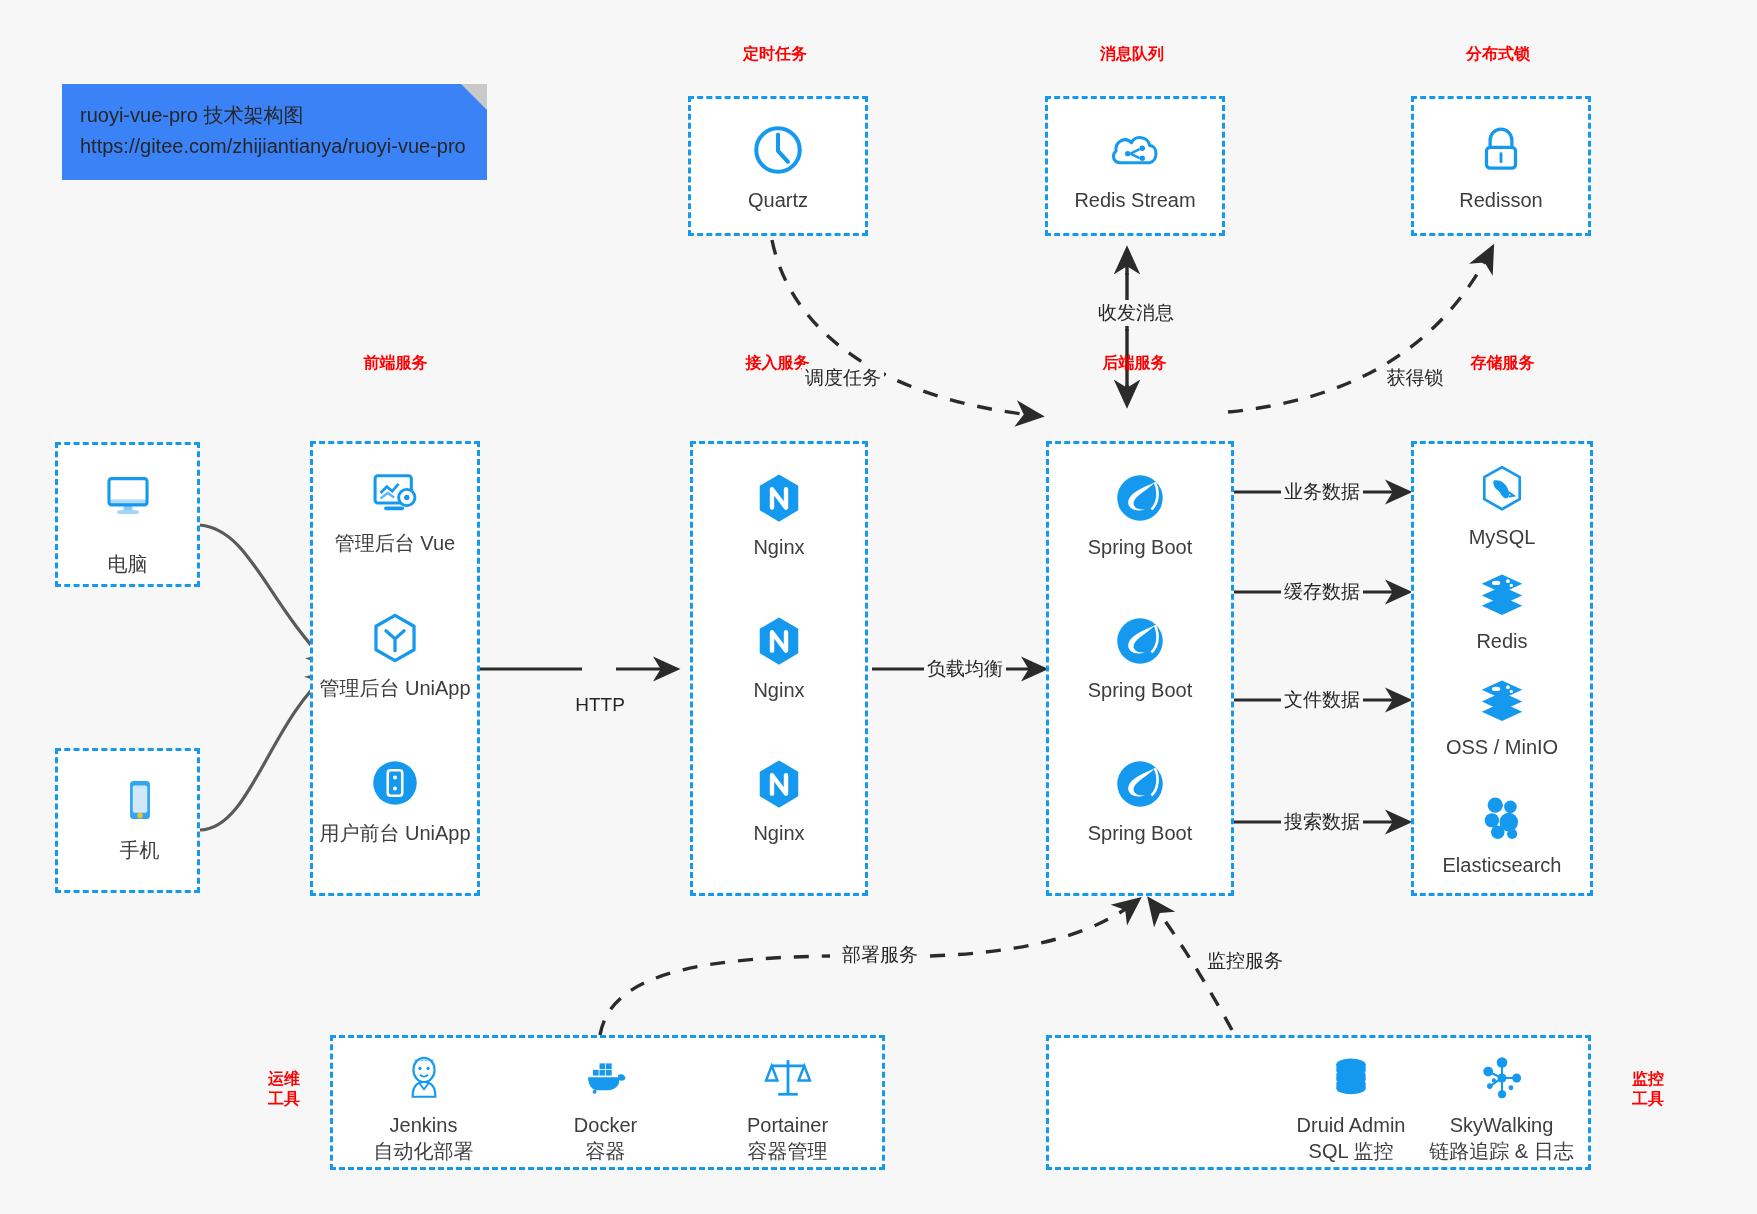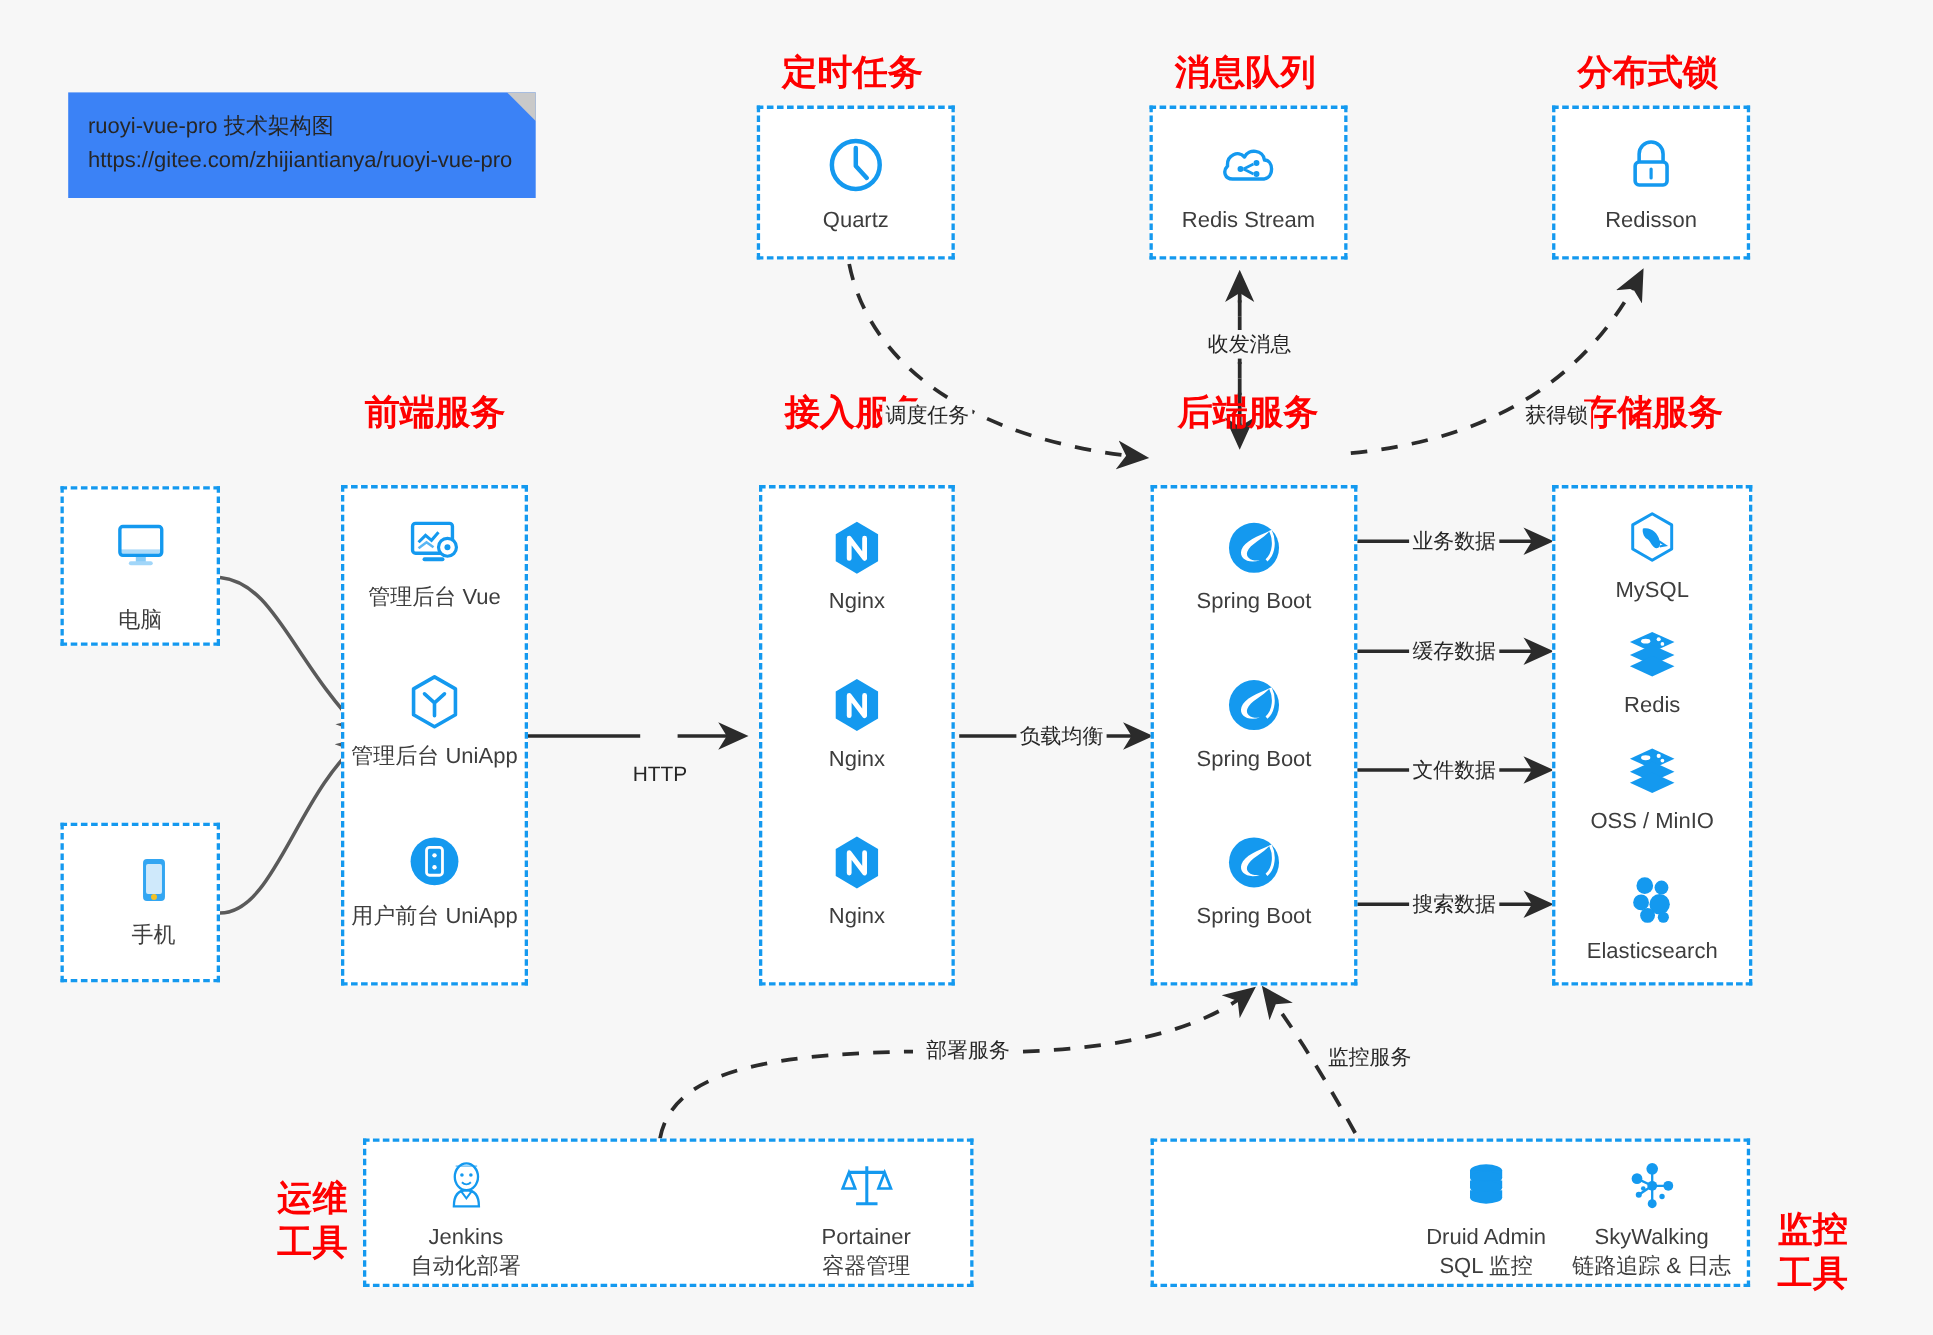--- a/index.html
+++ b/index.html
@@ -41,21 +41,21 @@
     border-left: 26px solid transparent;
     border-top: 26px solid #c9c9c9;
   }
   .note div { white-space: nowrap; }
 
   
   .gtitle {
     position: absolute;
     color: #fe0000;
     font-weight: bold;
-    font-size: 32px;
+    font-size: 16px;
     white-space: nowrap;
     text-align: center;
   }
   .gtitle.stack { line-height: 1.25; }
 
   
   .box {
     position: absolute;
     box-sizing: border-box;
     border: 3px dashed #1499ef;
@@ -356,20 +356,34 @@
         <path d="M18 55 C 18 42 24 37 32 37 C 40 37 46 42 46 55 Z" fill="none" stroke="#1499ef" stroke-width="2.6"></path>
         <path d="M26 38 L32 46 L38 38" fill="none" stroke="#1499ef" stroke-width="2.2"></path>
         <circle cx="27" cy="20" r="2" fill="#1499ef"></circle>
         <circle cx="37" cy="20" r="2" fill="#1499ef"></circle>
         <path d="M27 28 C 30 31 34 31 37 28" fill="none" stroke="#1499ef" stroke-width="2.2"></path>
         <path d="M20 10 L44 10" stroke="#1499ef" stroke-width="2" opacity="0.5"></path>
       </svg>
       <span class="cap">Jenkins</span>
       <span class="cap2">自动化部署</span>
     </div>
+    <div class="node" style="left:190px; top:14px; width:165px;">
+      <svg class="ico" width="52" height="52" viewBox="0 0 64 64">
+        <rect x="16" y="22" width="7" height="7" fill="#1499ef"></rect>
+        <rect x="24" y="22" width="7" height="7" fill="#1499ef"></rect>
+        <rect x="32" y="22" width="7" height="7" fill="#1499ef"></rect>
+        <rect x="24" y="14" width="7" height="7" fill="#1499ef"></rect>
+        <rect x="32" y="14" width="7" height="7" fill="#1499ef"></rect>
+        <path d="M10 31 L48 31 C 50 40 44 47 34 47 L22 47 C 14 47 10 40 10 31 Z" fill="#1499ef"></path>
+        <path d="M47 28 C 52 26 56 29 56 33 C 54 36 50 36 47 34 Z" fill="#1499ef"></path>
+        <circle cx="18" cy="49" r="2.4" fill="#1499ef"></circle>
+      </svg>
+      <span class="cap">Docker</span>
+      <span class="cap2">容器</span>
+    </div>
     <div class="node" style="left:372px; top:14px; width:165px;">
       <svg class="ico" width="52" height="52" viewBox="0 0 64 64">
         <path d="M32 10 L32 52" stroke="#1499ef" stroke-width="3.4"></path>
         <path d="M12 17 L52 17" stroke="#1499ef" stroke-width="3.4"></path>
         <path d="M20 52 L44 52" stroke="#1499ef" stroke-width="3.4"></path>
         <path d="M12 17 L5 35 L19 35 Z" fill="none" stroke="#1499ef" stroke-width="3"></path>
         <path d="M52 17 L45 35 L59 35 Z" fill="none" stroke="#1499ef" stroke-width="3"></path>
       </svg>
       <span class="cap">Portainer</span>
       <span class="cap2">容器管理</span>
@@ -399,21 +413,21 @@
         <circle cx="50" cy="32" r="5.5" fill="#1499ef"></circle>
         <circle cx="32" cy="52" r="5" fill="#1499ef"></circle>
         <circle cx="17" cy="42" r="3.4" fill="#1499ef"></circle>
         <circle cx="22" cy="35" r="2.6" fill="#1499ef"></circle>
         <circle cx="43" cy="44" r="3" fill="#1499ef"></circle>
       </svg>
       <span class="cap">SkyWalking</span>
       <span class="cap2">链路追踪 &amp; 日志</span>
     </div>
   </div>
-  <div class="gtitle stack" style="left:1608px; top:1069px; width:80px;margin-top:28px;">
+  <div class="gtitle stack" style="left:1608px; top:1069px; width:80px;">
     <div>监控</div>
     <div>工具</div>
   </div>
 
   <div class="elabel" style="left:600px; top:669px;margin-top:36px;">HTTP</div>
   <div class="elabel" style="left:965px; top:669px;">负载均衡</div>
   <div class="elabel" style="left:843px; top:378px;">调度任务</div>
   <div class="elabel" style="left:1136px; top:313px;">收发消息</div>
   <div class="elabel" style="left:1415px; top:378px;">获得锁</div>
   <div class="elabel" style="left:1322px; top:492px;">业务数据</div>

